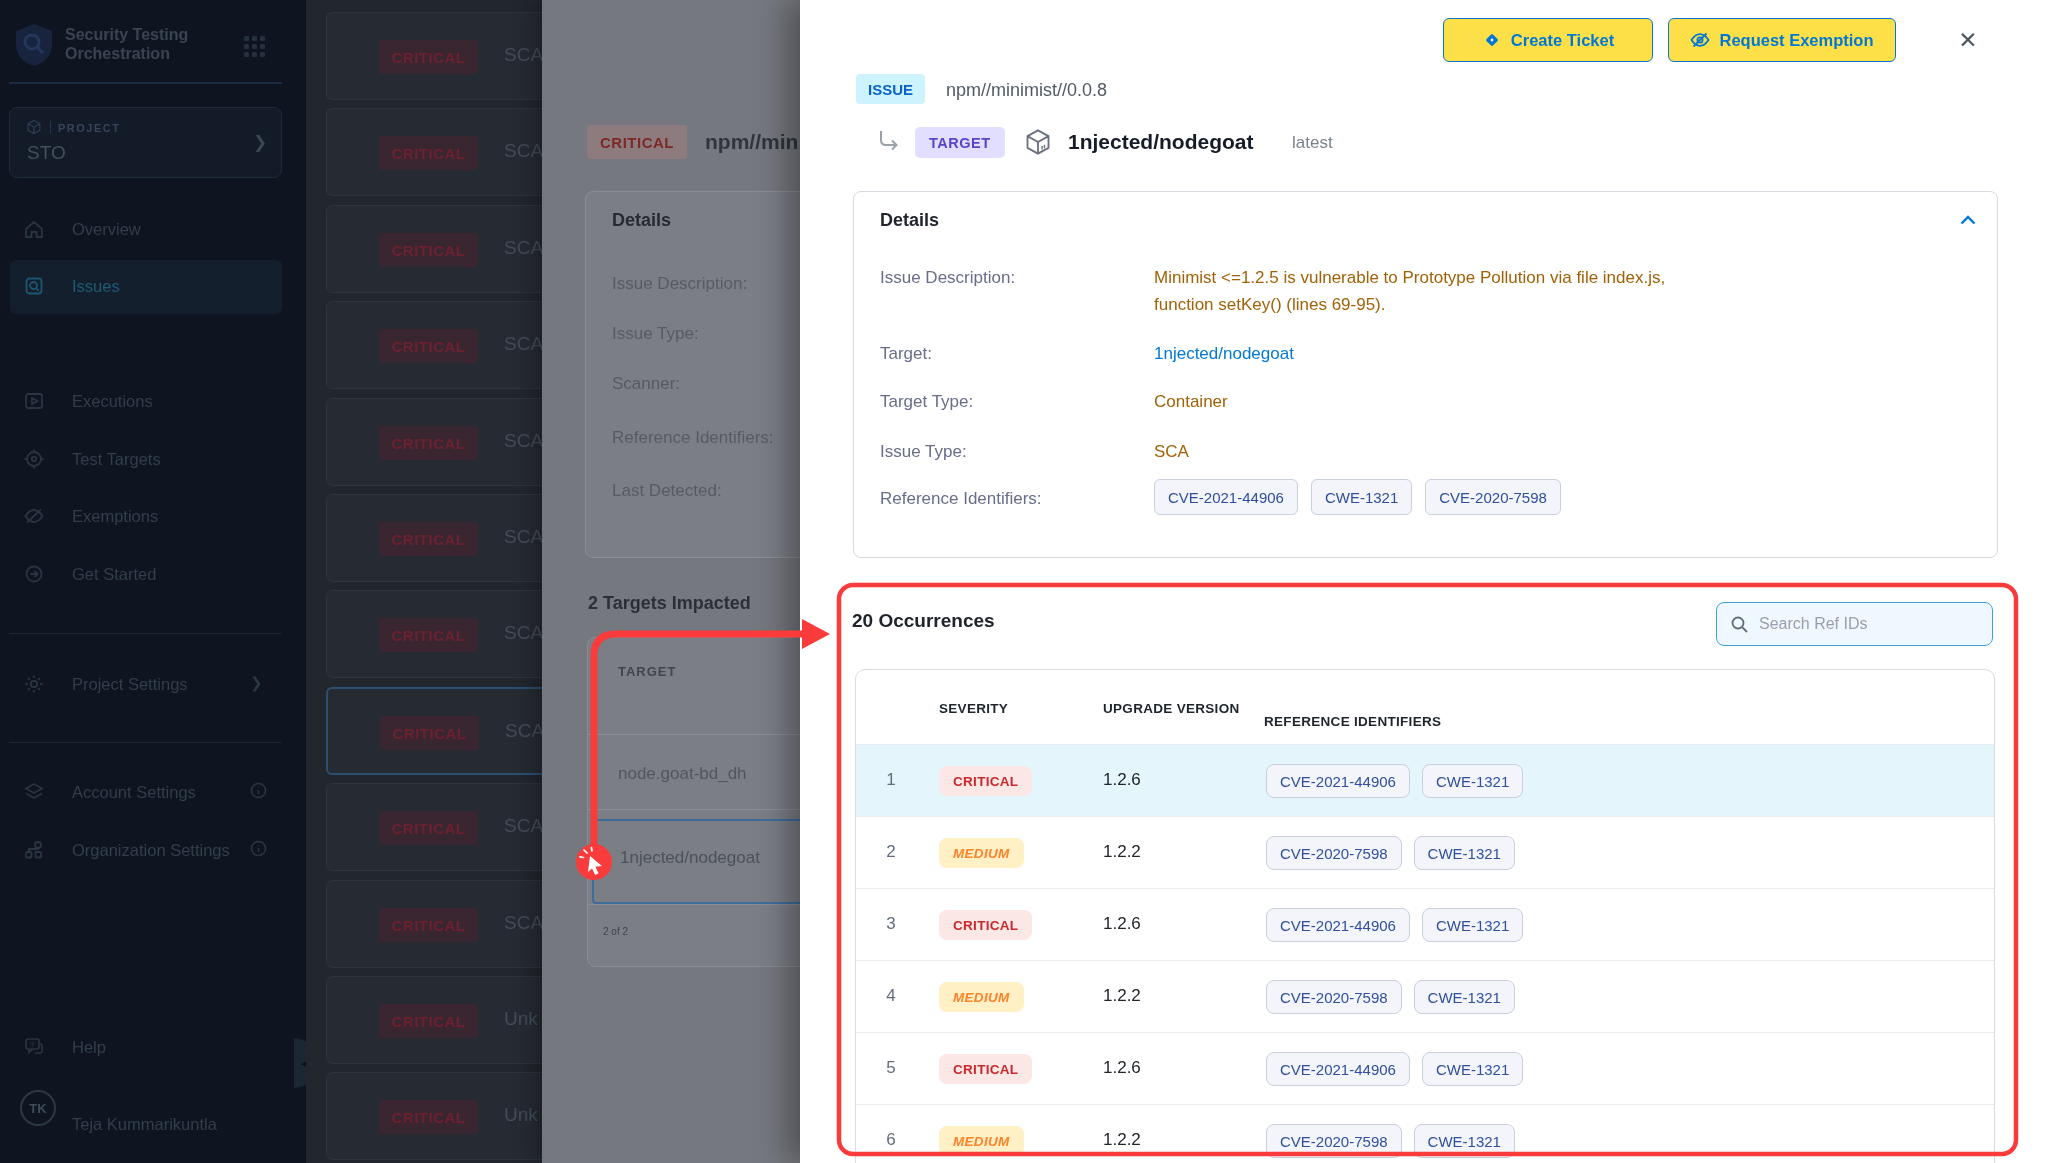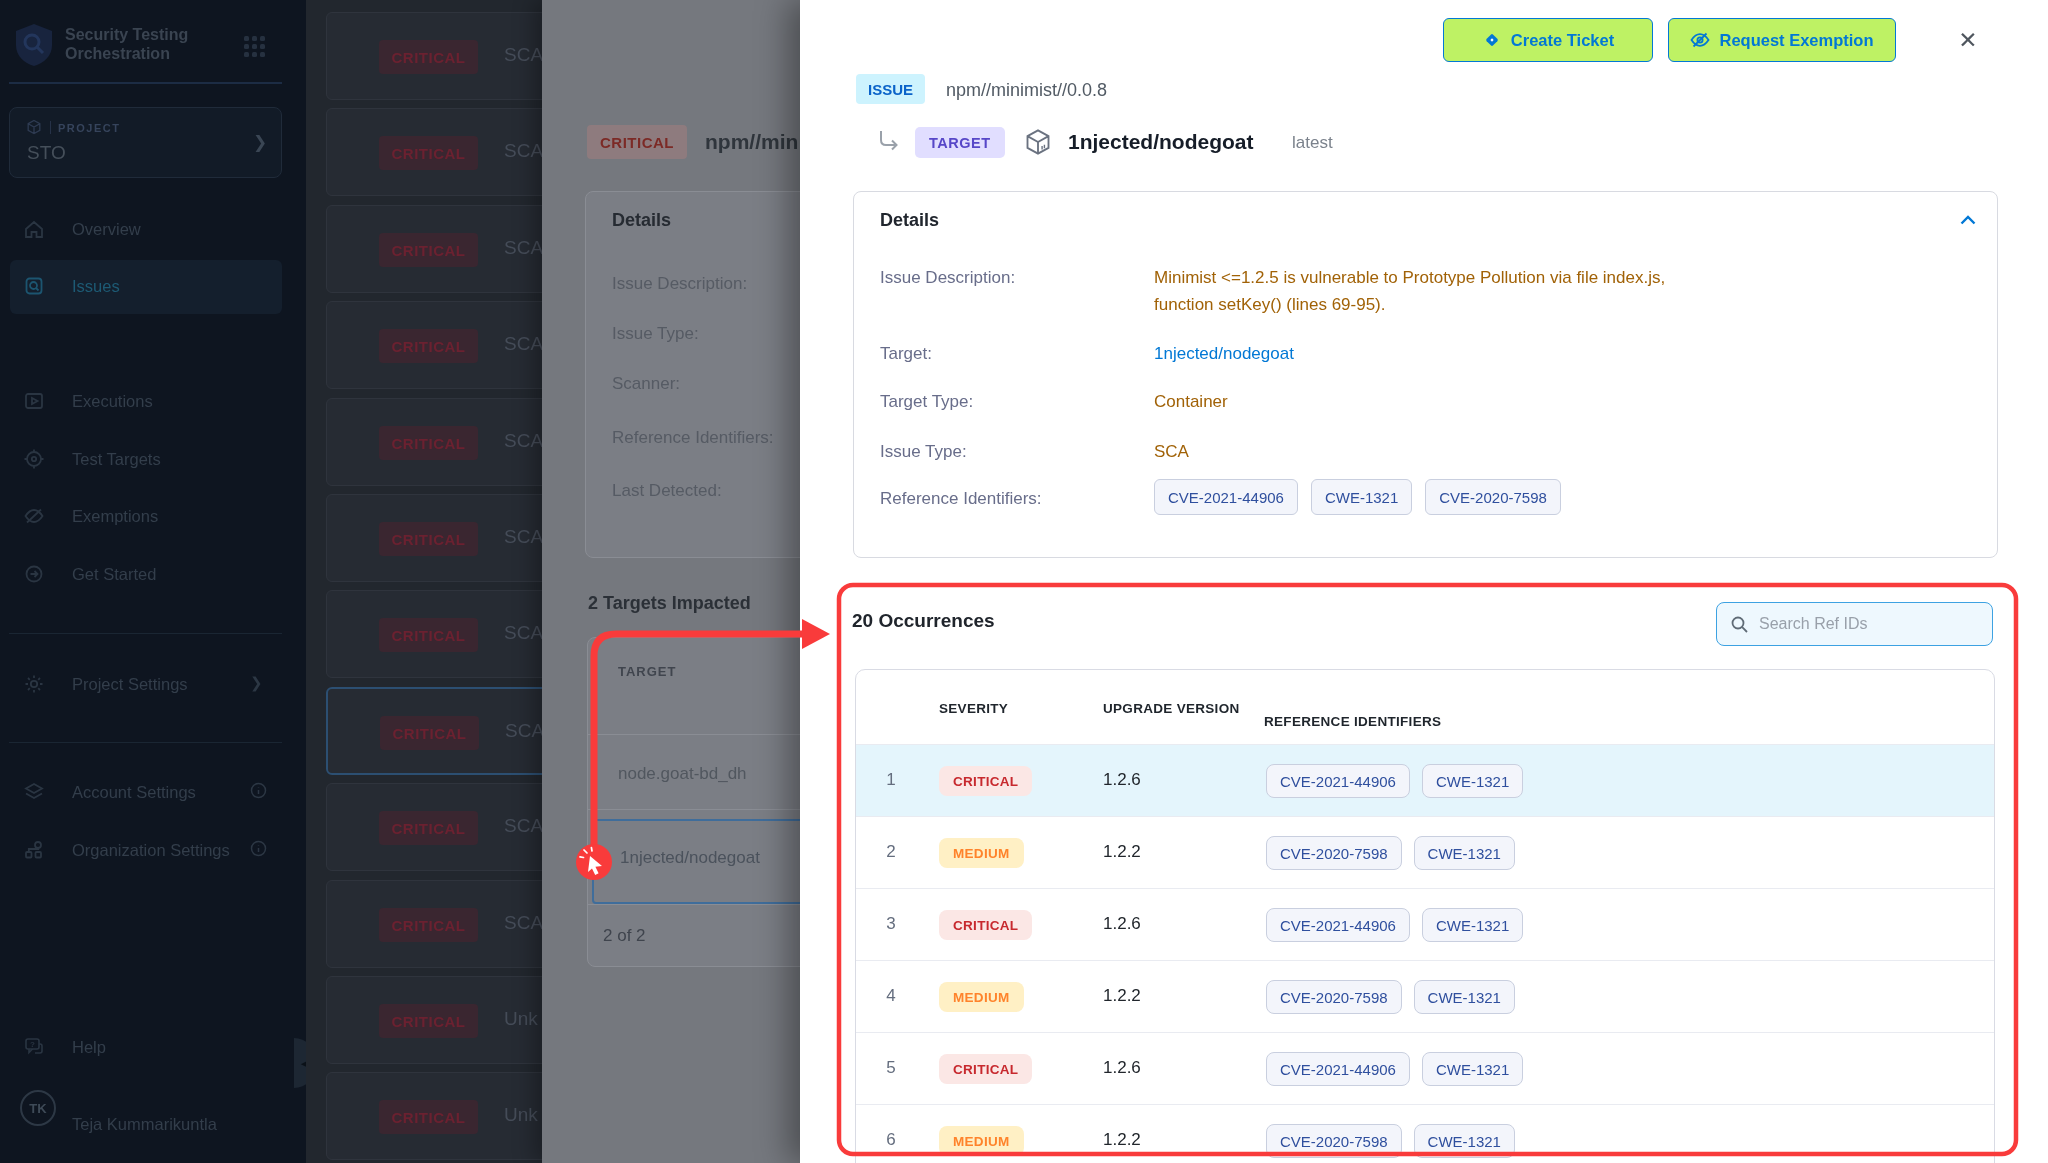--- a/index.html
+++ b/index.html
@@ -72,26 +72,26 @@
   .p1-targets-h { position:absolute; left:46px; top:593px; font-size:18px; font-weight:bold; color:#2b3037; }
   .p1-tcard { position:absolute; left:45px; top:637px; width:280px; height:330px;
               background:#7b7e85; border:1px solid #8a8d94; border-radius:8px; }
   .p1-tcol { position:absolute; left:30px; top:26px; font-size:13px; font-weight:bold;
              letter-spacing:1px; color:#40454e; }
   .p1-tdiv { position:absolute; left:0; width:100%; height:1px; background:#8a8d94; }
   .p1-trow { position:absolute; left:30px; font-size:17px; color:#51575f; cursor:pointer; }
   .p1-tsel { position:absolute; left:4px; top:181px; width:270px; height:85px;
              border:2px solid #3f6d9b; border-radius:4px; cursor:pointer; }
   .p1-tsel span { position:absolute; left:26px; top:27px; font-size:17px; color:#4b525c; }
-  .p1-pag { position:absolute; left:15px; top:288px; font-size:17px; color:#3f444d; }
+  .p1-pag { position:absolute; left:15px; top:288px; font-size:10px; color:#3f444d; }
 
   
   .drawer { position:absolute; left:800px; top:0; width:1248px; height:1163px;
             background:#ffffff; z-index:4; box-shadow:-12px 0 30px rgba(0,0,0,.35); }
-  .btn { position:absolute; top:18px; height:44px; background:#bef264;
+  .btn { position:absolute; top:18px; height:44px; background:#fde047;
          border:1.5px solid var(--primary); border-radius:6px; color:var(--primary);
          font-size:16.5px; font-weight:bold; display:flex; align-items:center;
          justify-content:center; gap:9px; cursor:pointer; font-family:inherit; }
   .btn-create { left:643px; width:210px; }
   .btn-exempt { left:868px; width:228px; }
   .close-x { position:absolute; left:1152px; top:24px; width:32px; height:32px;
              font-size:23px; color:#4f565e; display:flex; align-items:center;
              justify-content:center; cursor:pointer; }
   .issue-badge { position:absolute; left:56px; top:74px; height:30px; padding:0 12px;
                  background:var(--issue-badge-bg); border-radius:4px; color:var(--issue-badge-text);
@@ -135,21 +135,21 @@
                      color:#1f252c; letter-spacing:.3px; }
   .och-0 { left:83px; } .och-1 { left:247px; } .och-2 { left:408px;margin-top:13px; }
   .occ-row { position:relative; height:72px; border-top:1px solid #e9ebf1; cursor:pointer; }
   .occ-row.selected { background:var(--selected-row-bg); }
   .occ-num { position:absolute; left:15px; top:25px; width:40px; text-align:center;
              font-size:17px; color:#646d7e; }
   .sev-badge { position:absolute; left:83px; top:21px; height:30px; padding:0 14px;
                border-radius:8px; font-size:13.5px; font-weight:bold; letter-spacing:.3px;
                display:flex; align-items:center; }
   .sev-badge.critical { background:var(--critical-bg); color:var(--critical-text); }
-  .sev-badge.medium { background:var(--medium-bg); color:var(--medium-text); }
+  .sev-badge.medium { background:var(--medium-bg); color:var(--medium-text);font-style:italic; }
   .occ-ver { position:absolute; left:247px; top:25px; font-size:17px; color:#21262c; }
   .occ-refs { position:absolute; left:410px; top:19px; display:flex; gap:12px; }
   .occ-refs .chip { height:34px; border-radius:8px; }
 
   
   .annotation { position:absolute; left:0; top:0; z-index:100; pointer-events:none; }
 </style>
 </head>
 <body>
 

